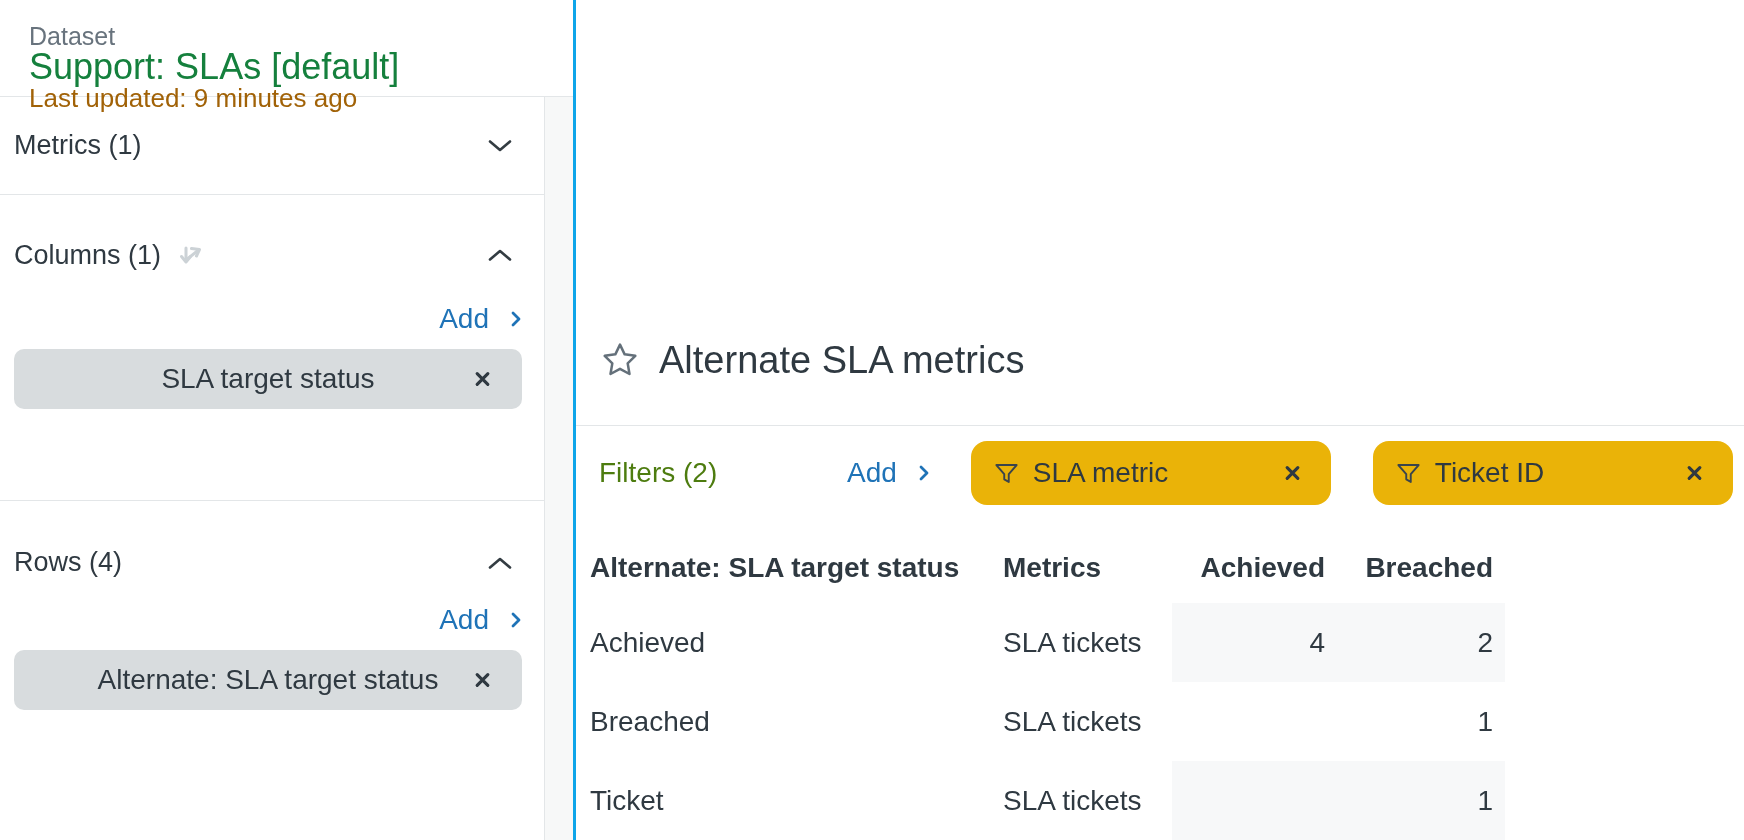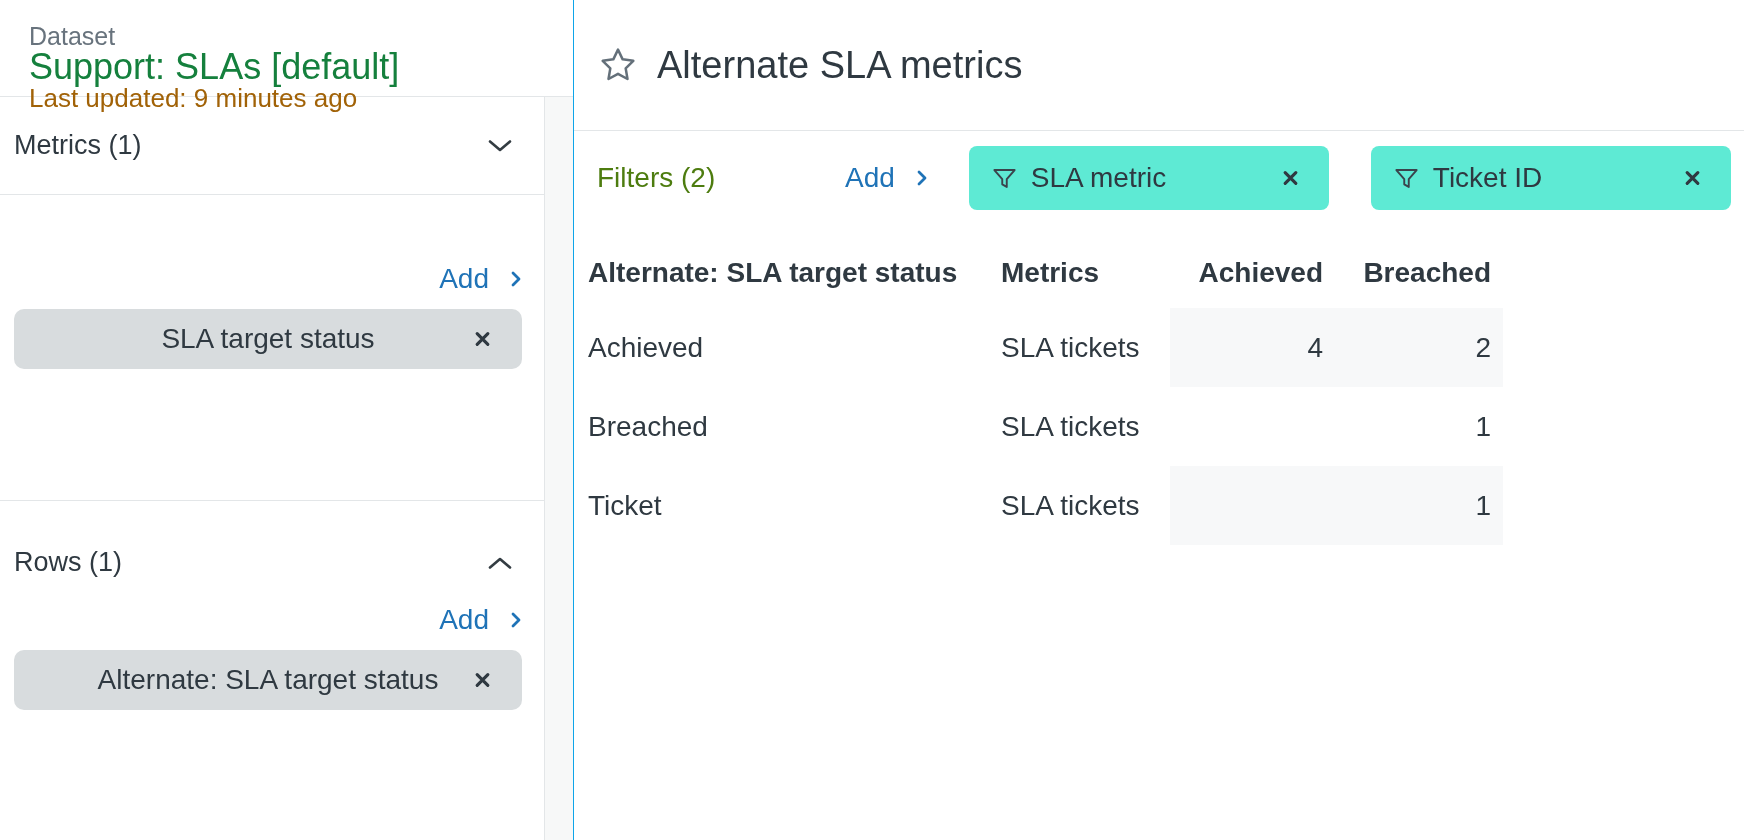--- a/index.html
+++ b/index.html
@@ -33,30 +33,30 @@
   .section.columns .add-row{margin-top:28px;}
   .section.rows .add-row{margin-top:26px;}
   .add-link{color:#1f73b7;font-size:28px;font-weight:500;display:inline-flex;align-items:center;gap:21px;cursor:pointer;}
 
   .chip{margin:14px 22px 0 14px;height:60px;border-radius:10px;background:#d8dcde;
         display:flex;align-items:center;justify-content:center;position:relative;
         font-size:28px;color:#2f3941;cursor:pointer;text-align:right;}
   .chip .x-btn{position:absolute;right:31px;top:50%;transform:translateY(-50%);display:flex;cursor:pointer;}
 
   
-  .main{flex:1;min-width:0;border-left:1px solid #0ea5e9;display:flex;flex-direction:column;}
+  .main{flex:1;min-width:0;border-left:3px solid #0ea5e9;display:flex;flex-direction:column;justify-content:flex-end;}
   .main-header{height:131px;flex:none;box-sizing:border-box;border-bottom:1px solid #e3e6e8;
                display:flex;align-items:center;padding-left:24px;}
   .star{display:flex;flex:none;cursor:pointer;}
   .report-title{font-size:38px;color:#2f3941;margin-left:19px;white-space:nowrap;}
 
   .filters{display:flex;align-items:center;margin:15px 0 0 23px;height:64px;flex:none;}
   .filters-label{font-size:28px;color:#4d7c0f;width:125px;}
   .filters .add-link{margin-left:123px;}
-  .fchip{height:64px;width:360px;box-sizing:border-box;border-radius:8px;background:#5eead4;
+  .fchip{height:64px;width:360px;box-sizing:border-box;border-radius:16px;background:#eab308;
          display:flex;align-items:center;padding-left:22px;position:relative;
          font-size:28px;color:#2f3941;cursor:pointer;flex:none;}
   .fchip.first{margin-left:41px;}
   .fchip + .fchip{margin-left:42px;}
   .fchip .funnel{margin-right:13px;display:flex;flex:none;}
   .fchip .x-btn{position:absolute;right:30px;top:50%;transform:translateY(-50%);display:flex;cursor:pointer;}
 
   .table{margin:27px 0 0 14px;font-size:28px;}
   .trow{display:flex;align-items:center;height:79px;}
   .trow.thead{height:71px;font-weight:700;align-items:center;}
@@ -87,41 +87,57 @@
             <span class="sec-title">Metrics (1)</span>
             <span class="chev">
               <svg width="26" height="16" viewBox="0 0 26 16">
                   <path d="M3 3.5 L13 12 L23 3.5" fill="none" stroke="#333c42" stroke-width="2.6" stroke-linecap="round" stroke-linejoin="round"></path>
                 </svg>
             </span>
           </div>
         </div>
 
         <div class="section columns">
+          <div class="sec-head">
+            <span class="sec-title">Columns (1)</span>
+            <span class="swap-ic">
+              <svg width="32" height="32" viewBox="0 0 32 32" fill="none" stroke="#ccd2d6" stroke-width="3" stroke-linecap="round" stroke-linejoin="round">
+                <path d="M11 9 V 21"></path>
+                  <path d="M6.5 17.5 L11 23 L15.5 17.5" fill="none"></path>
+                <path d="M11 21 L23 11.5"></path>
+                  <path d="M16.5 9.5 L24.5 10.5 L21.5 17" fill="none"></path>
+              </svg>
+            </span>
+            <span class="chev">
+              <svg width="26" height="16" viewBox="0 0 26 16">
+                  <path d="M3 12.5 L13 4 L23 12.5" fill="none" stroke="#333c42" stroke-width="2.6" stroke-linecap="round" stroke-linejoin="round"></path>
+                </svg>
+            </span>
+          </div>
           <div class="add-row">
             <span class="add-link">
               <span>Add</span>
               <svg width="12" height="18" viewBox="0 0 12 18">
                   <path d="M3 3 L9 9 L3 15" fill="none" stroke="#1f73b7" stroke-width="2.8" stroke-linecap="round" stroke-linejoin="round"></path>
                 </svg>
             </span>
           </div>
           <div class="chip">
             <span>SLA target status</span>
             <span class="x-btn">
               <svg width="17" height="17" viewBox="0 0 14 14">
                   <path d="M2.6 2.6 L11.4 11.4 M11.4 2.6 L2.6 11.4" stroke="#2f3941" stroke-width="2.6" stroke-linecap="round"></path>
                 </svg>
             </span>
           </div>
         </div>
 
         <div class="section rows">
           <div class="sec-head">
-            <span class="sec-title">Rows (1)</span>
+            <span class="sec-title">Rows (4)</span>
             <span class="chev">
               <svg width="26" height="16" viewBox="0 0 26 16">
                   <path d="M3 12.5 L13 4 L23 12.5" fill="none" stroke="#333c42" stroke-width="2.6" stroke-linecap="round" stroke-linejoin="round"></path>
                 </svg>
             </span>
           </div>
           <div class="add-row">
             <span class="add-link">
               <span>Add</span>
               <svg width="12" height="18" viewBox="0 0 12 18">

